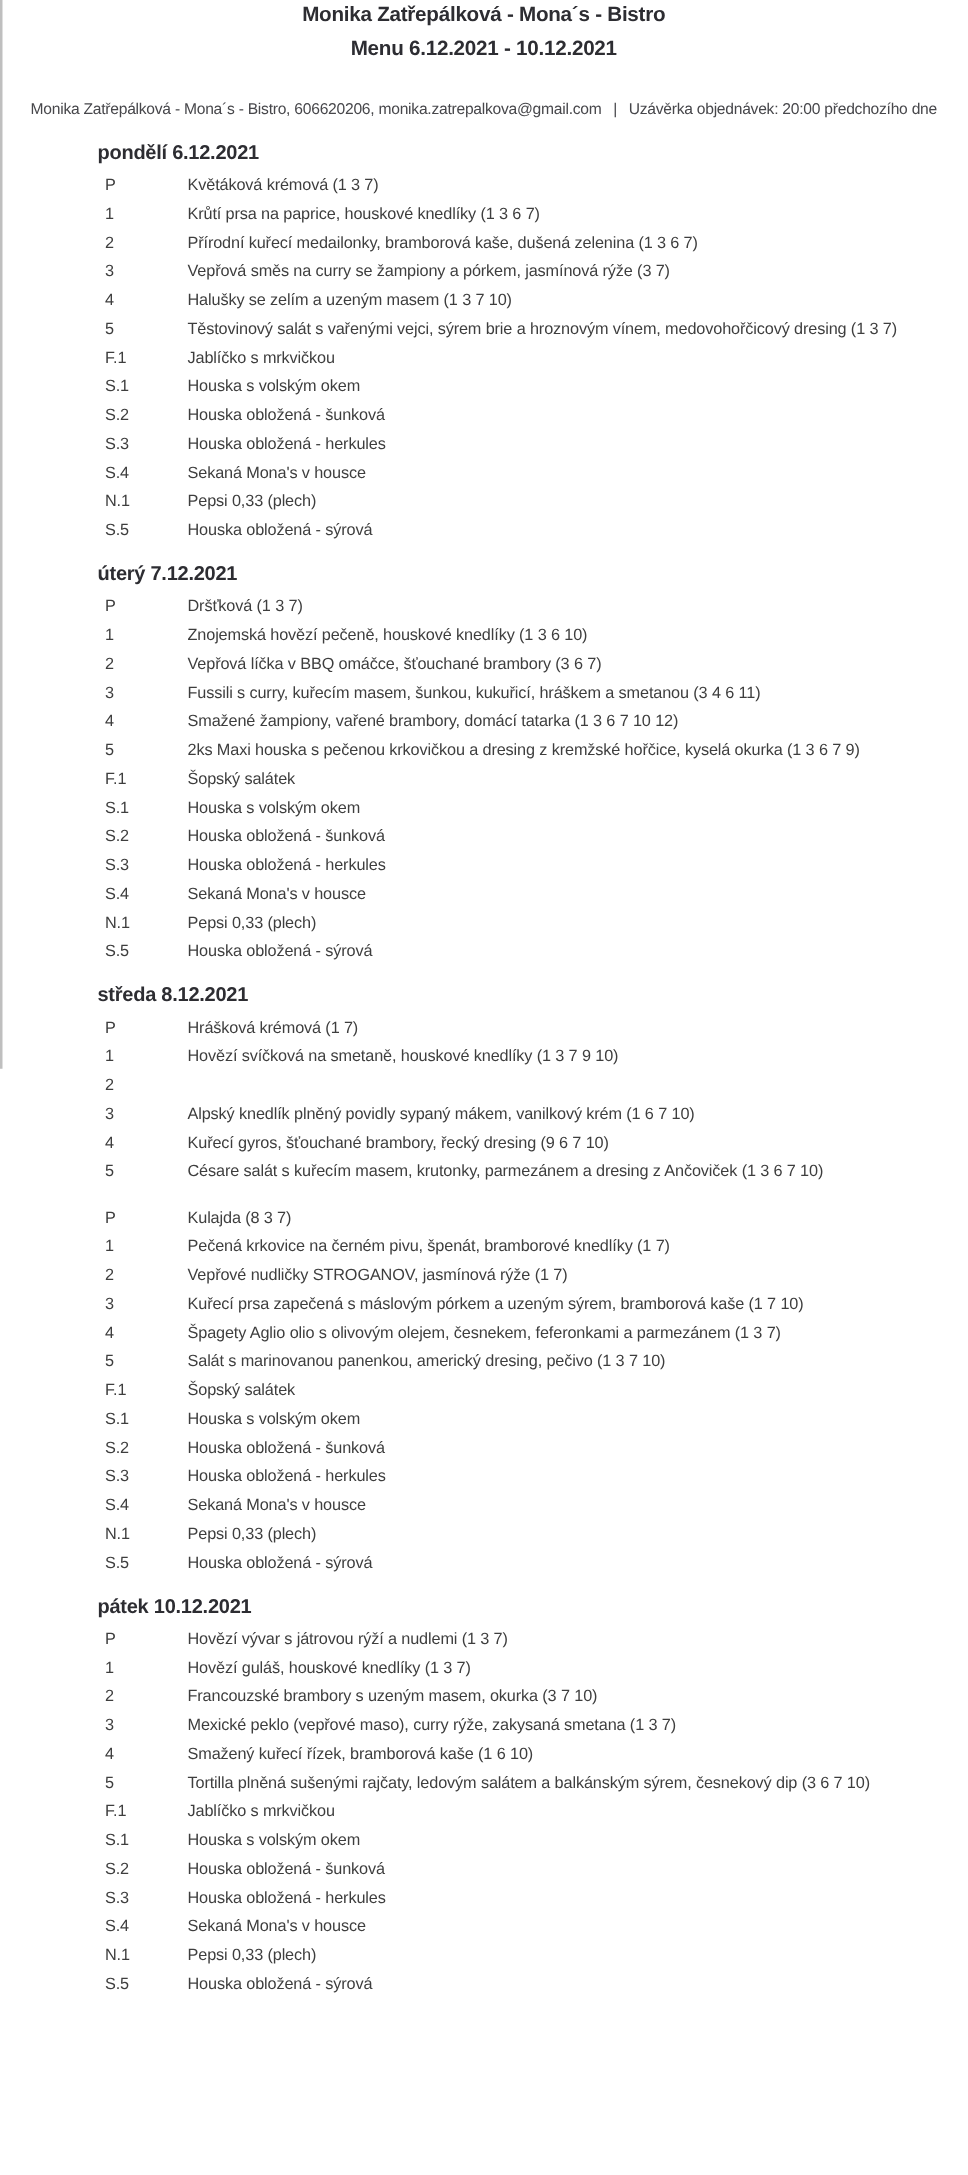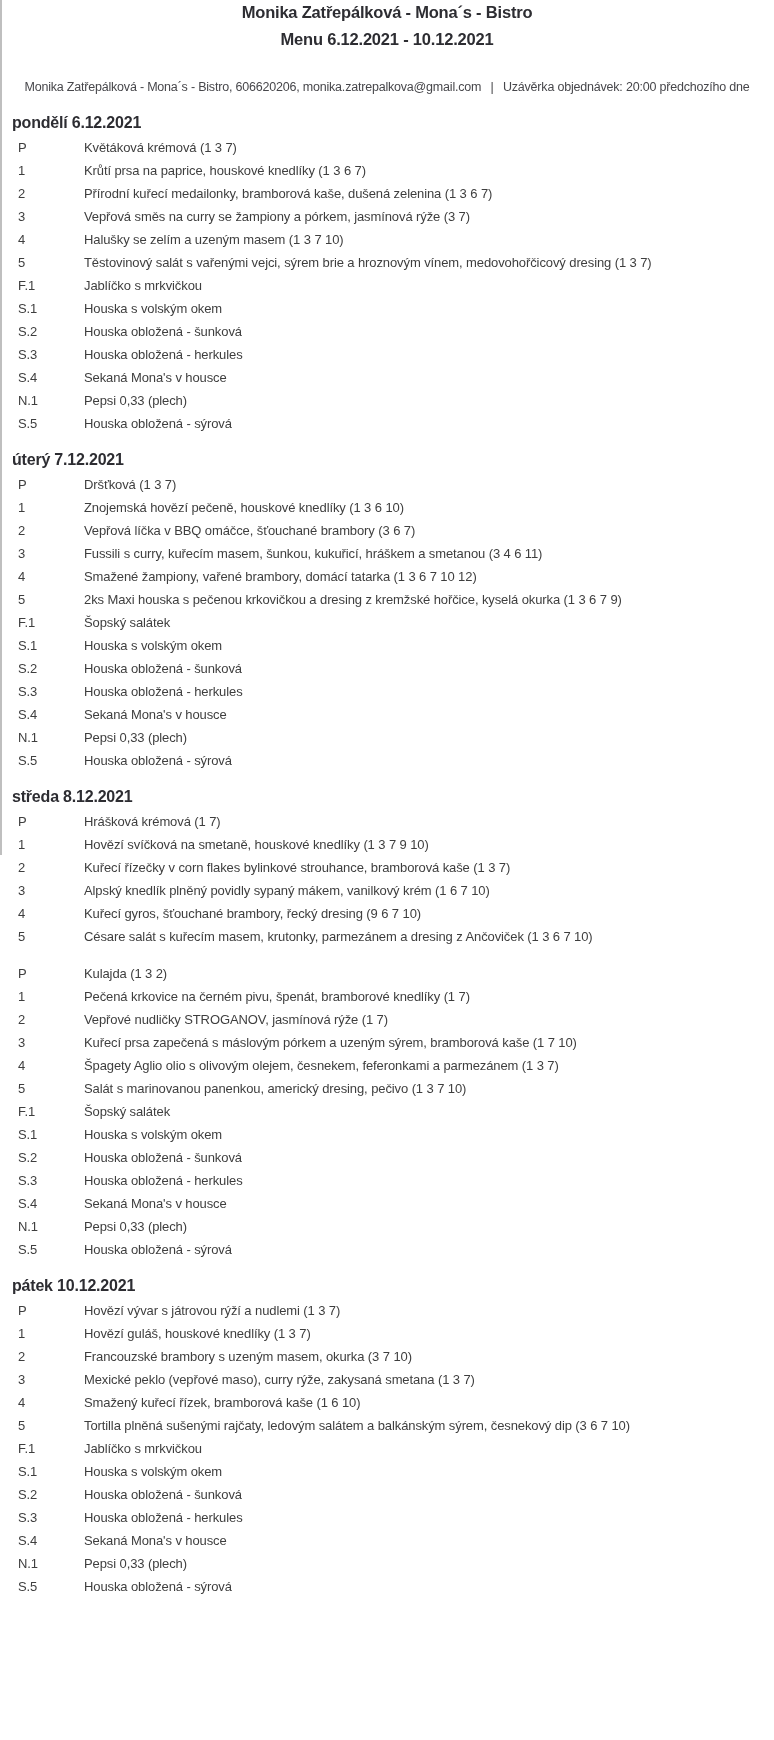--- a/index.html
+++ b/index.html
@@ -33,21 +33,21 @@
     font-size: 16.5px; line-height: 24px; font-weight: bold;
     color: #2d2d32; letter-spacing: -0.2px;
   }
   .title-2 { margin-top: 3px; }
   .contact {
     margin: 28px 0 0; text-align: center;
     font-size: 12.5px; line-height: 17px; letter-spacing: -0.2px;
     color: #47474b; white-space: nowrap;
   }
   
-  main { padding: 2px 20px 0 18px; }
+  main { padding: 2px 20px 0 66px; margin-left: 18px; }
   .day { margin-top: 14px; }
   .day-title {
     margin: 0 0 0 -6px;
     font-size: 16px; line-height: 22px; font-weight: bold;
     color: #2d2d32; letter-spacing: -0.2px;
   }
   .rows { margin-top: 2px; }
   .row { height: 23px; display: flex; align-items: center; }
   .code {
     flex: 0 0 66px; width: 66px;
@@ -219,21 +219,20 @@
     <span class="desc">Hrášková krémová (1 7)</span>
   </div>
 
   <div class="row">
     <span class="code">1</span>
     <span class="desc">Hovězí svíčková na smetaně, houskové knedlíky (1 3 7 9 10)</span>
   </div>
 
   <div class="row">
     <span class="code">2</span>
-    <span class="desc">Kuřecí řízečky v corn flakes bylinkové strouhance, bramborová kaše (1 3 7)</span>
   </div>
 
   <div class="row">
     <span class="code">3</span>
     <span class="desc">Alpský knedlík plněný povidly sypaný mákem, vanilkový krém (1 6 7 10)</span>
   </div>
 
   <div class="row">
     <span class="code">4</span>
     <span class="desc">Kuřecí gyros, šťouchané brambory, řecký dresing (9 6 7 10)</span>
@@ -243,21 +242,21 @@
     <span class="code">5</span>
     <span class="desc">Césare salát s kuřecím masem, krutonky, parmezánem a dresing z Ančoviček (1 3 6 7 10)</span>
   </div>
 </div>
   </section>
 
   <section class="day">
     <div class="rows">
   <div class="row">
     <span class="code">P</span>
-    <span class="desc">Kulajda (1 3 2)</span>
+    <span class="desc">Kulajda (8 3 7)</span>
   </div>
 
   <div class="row">
     <span class="code">1</span>
     <span class="desc">Pečená krkovice na černém pivu, špenát, bramborové knedlíky (1 7)</span>
   </div>
 
   <div class="row">
     <span class="code">2</span>
     <span class="desc">Vepřové nudličky STROGANOV, jasmínová rýže (1 7)</span>

